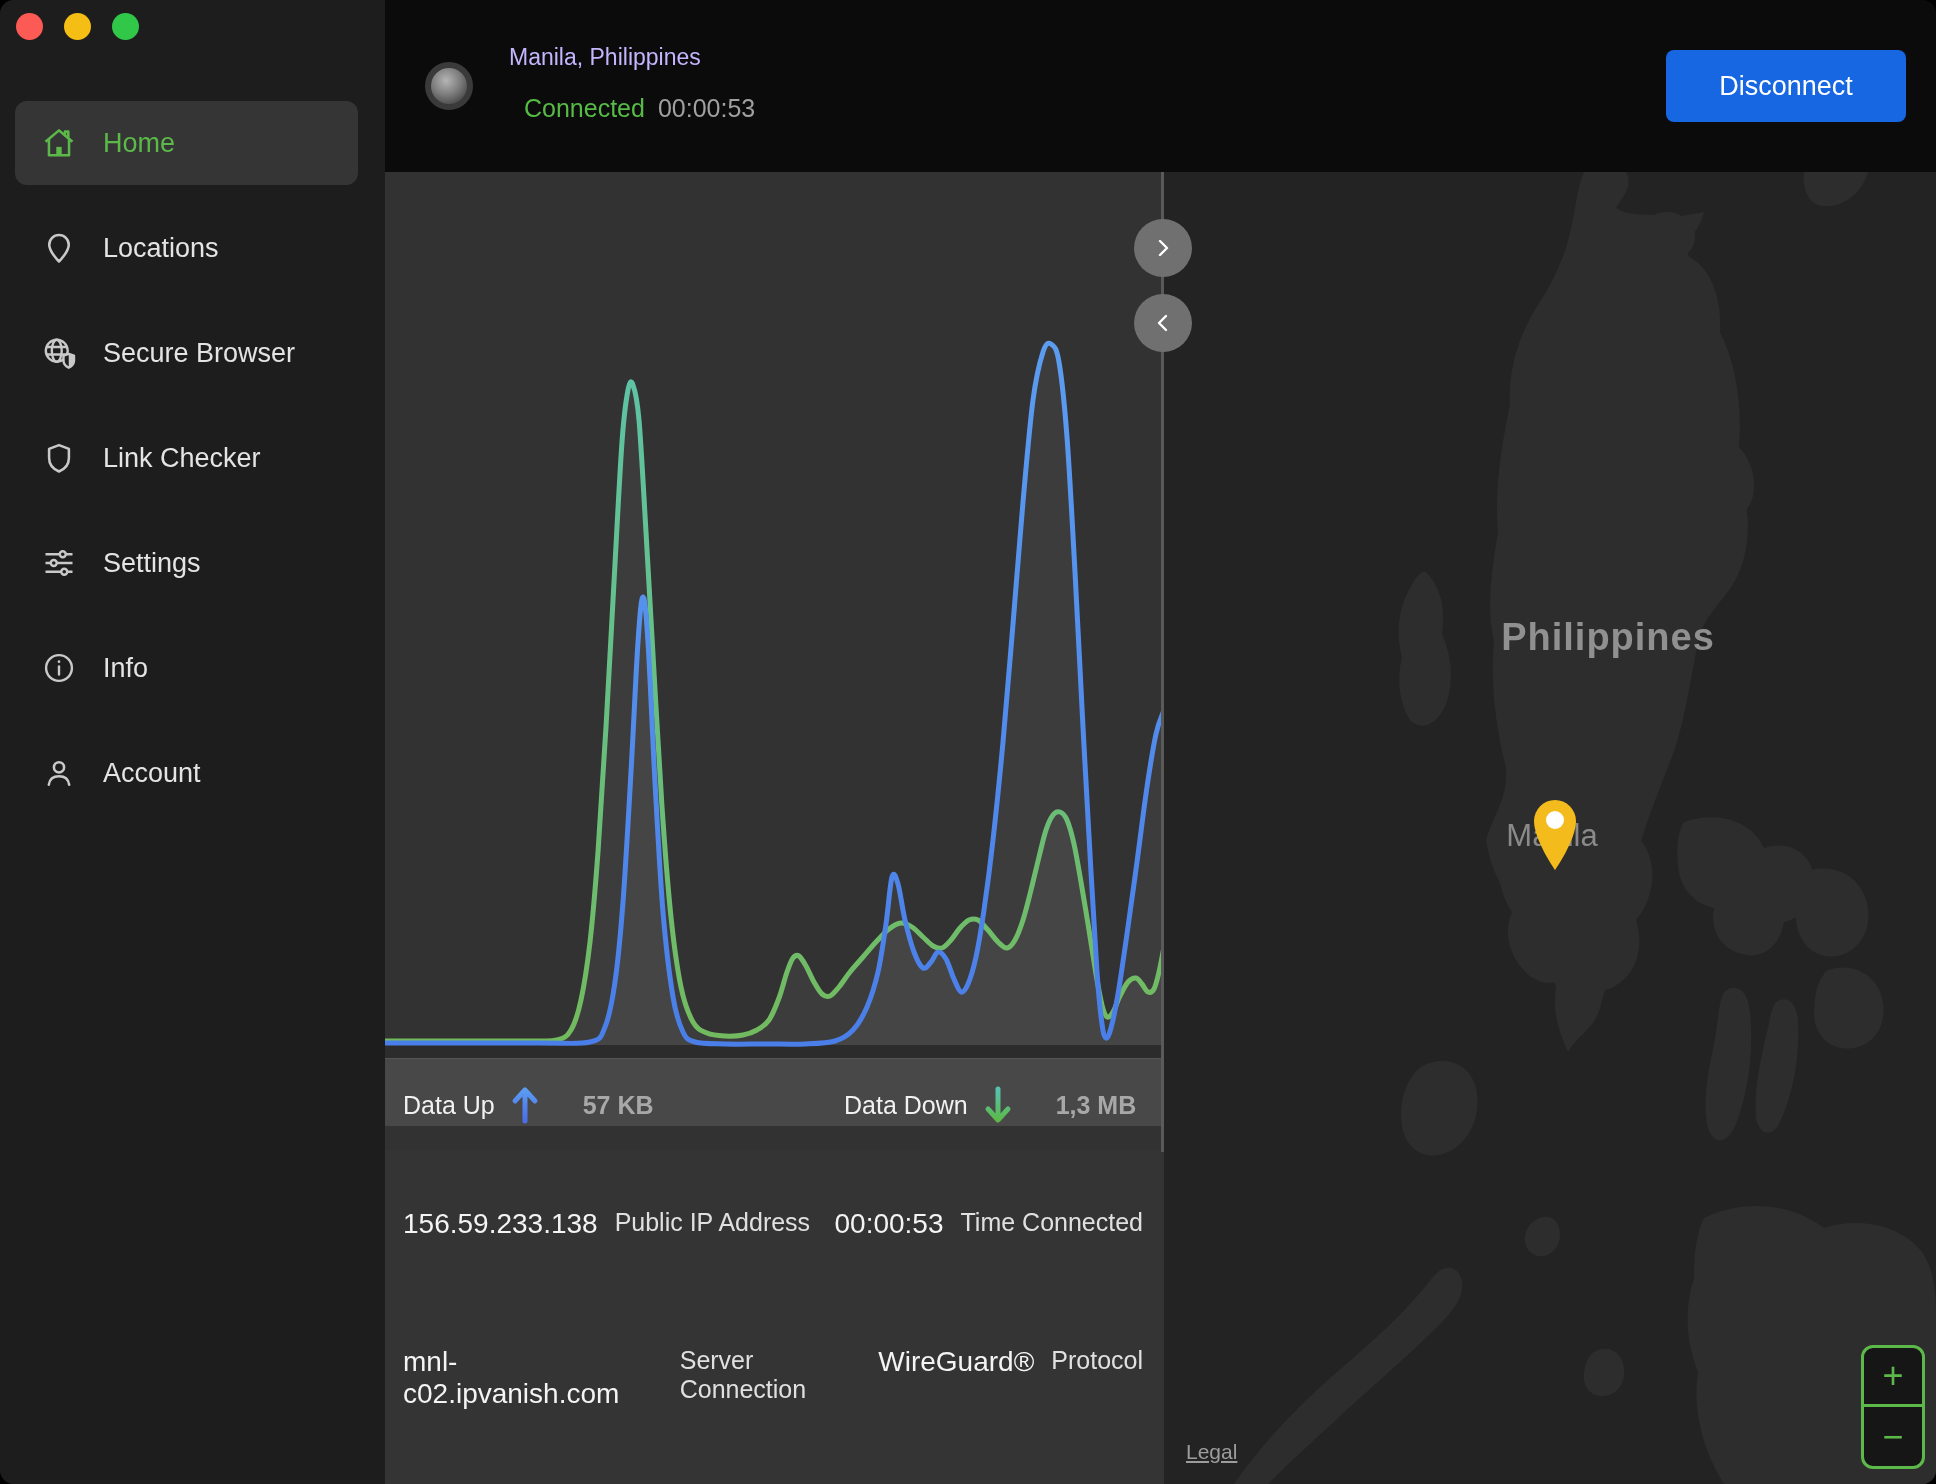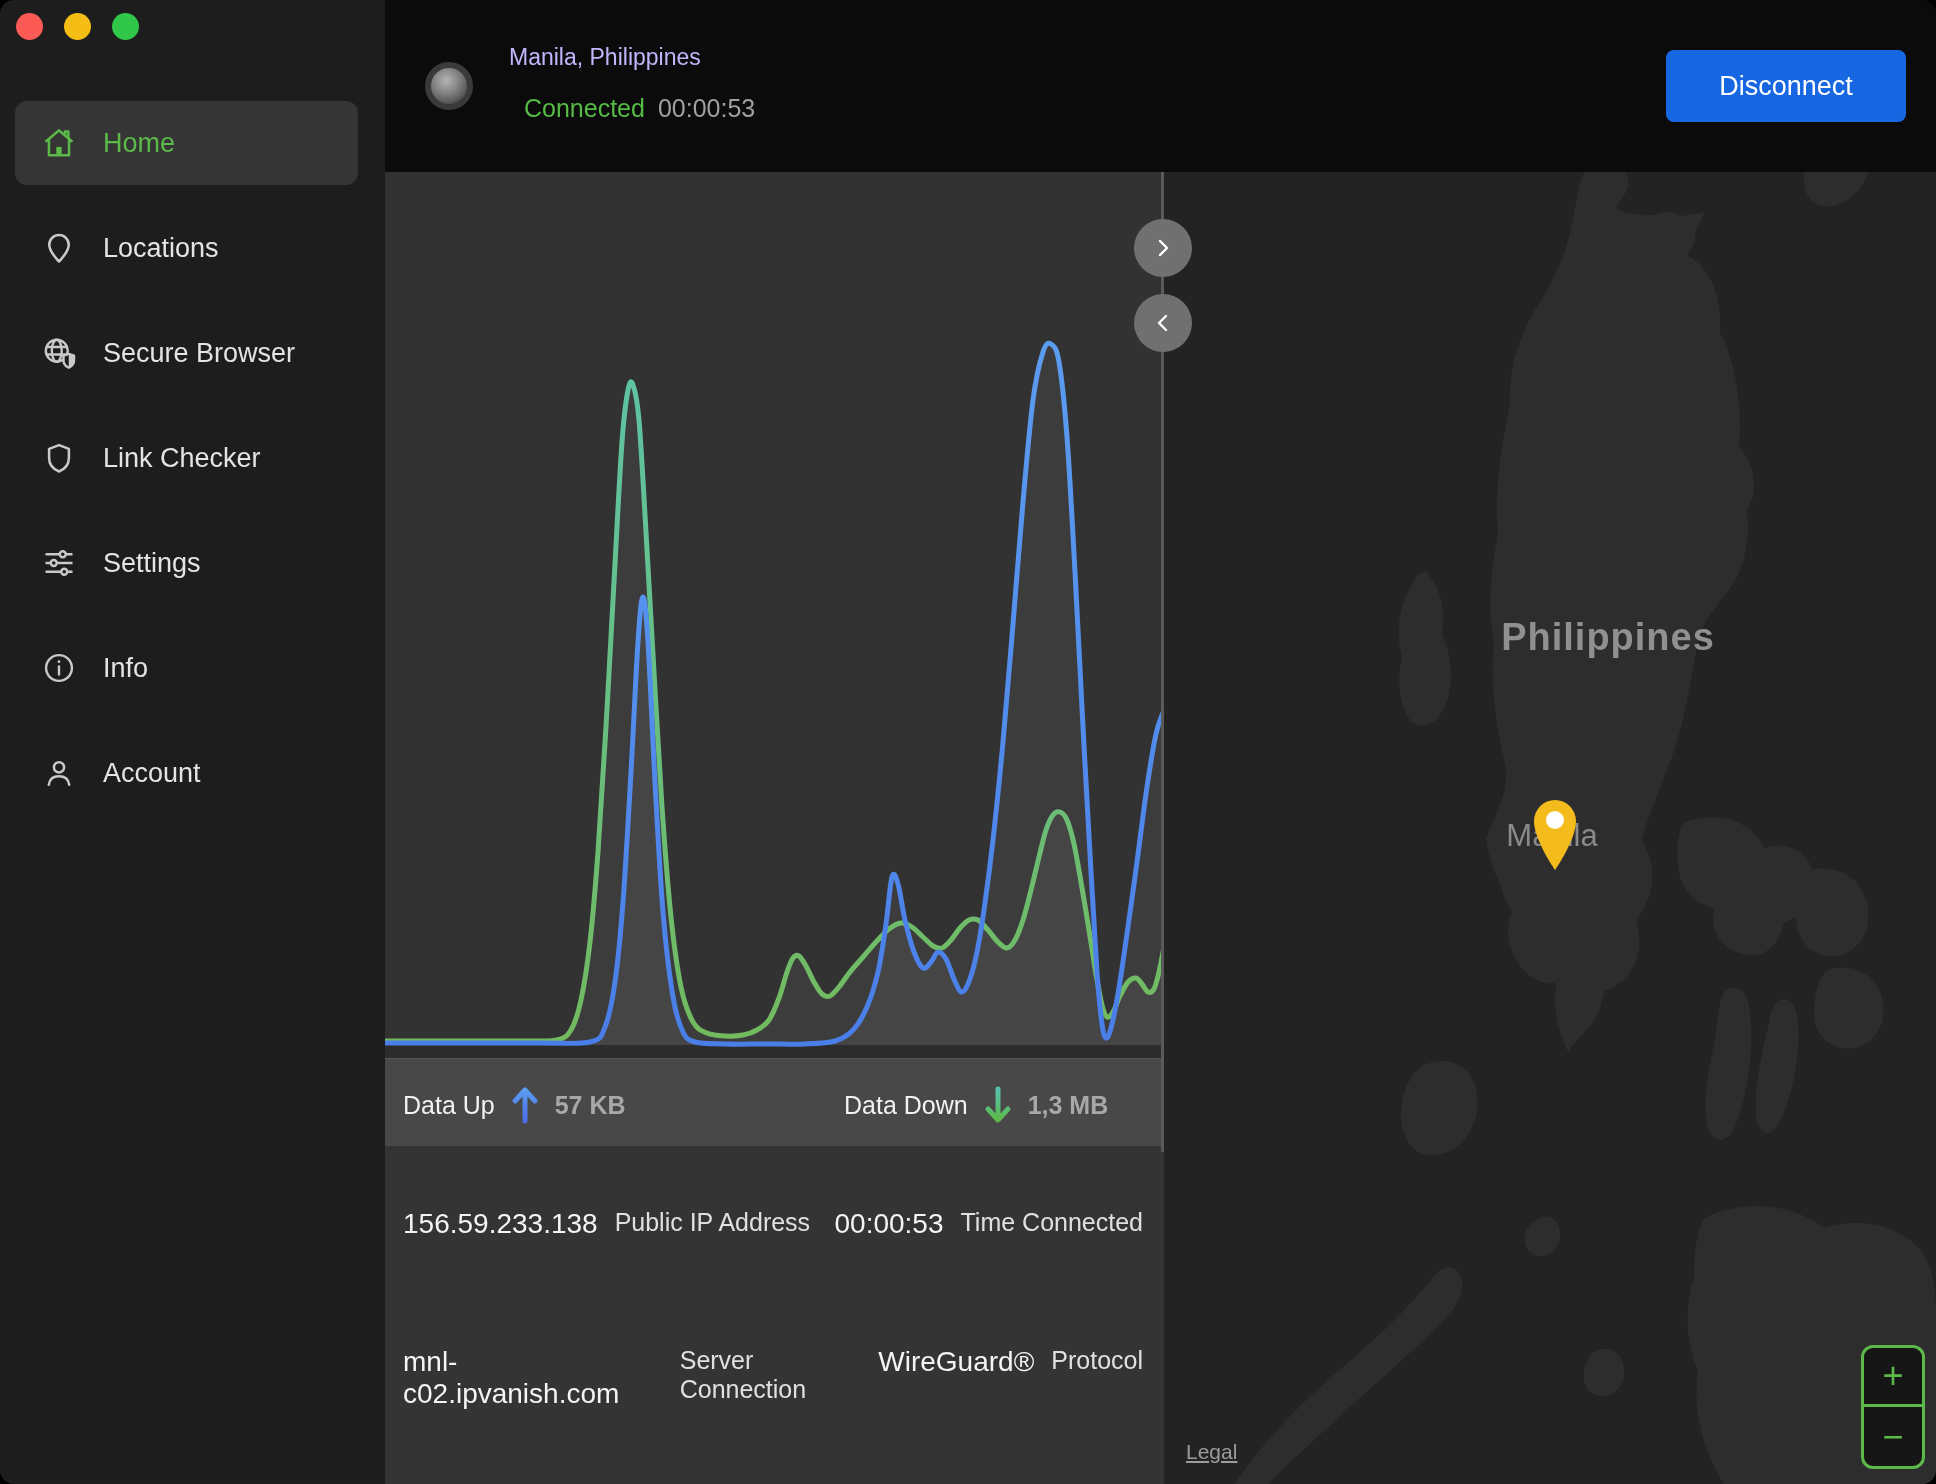--- a/index.html
+++ b/index.html
@@ -27,25 +27,25 @@
   .loc{position:absolute;left:124px;top:44px;font-size:23px;color:#c4b5fd;font-weight:500;}
   .statusline{position:absolute;left:124px;top:94px;font-size:25px;display:flex;gap:13px;margin-left:15px;}
   .status-connected{color:#56bb45;}
   .status-timer{color:#a0a0a0;}
   .disconnect{position:absolute;right:30px;top:50px;width:240px;height:72px;background:#1766e2;
               border:none;border-radius:8px;color:#fff;font-size:27px;display:flex;align-items:center;
               justify-content:center;font-family:inherit;cursor:pointer;}
   
   .chart-col{position:absolute;left:385px;top:172px;width:779px;bottom:0;background:#323232;}
   #chart-svg{position:absolute;left:0;top:0;display:block;}
-  .stats-bar{position:absolute;top:886px;left:0;width:100%;height:88px;background:#484848;
+  .stats-bar{position:absolute;top:886px;left:0;width:100%;height:68px;background:#484848;
              border-top:1px solid #555;box-sizing:border-box;}
   .stat{position:absolute;top:0;height:92px;display:flex;align-items:center;gap:15px;}
   .stat-label{font-size:25px;color:#f2f2f2;}
-  .stat-value{font-size:25px;color:#a8a8a8;font-weight:600;}
+  .stat-value{font-size:25px;color:#a8a8a8;font-weight:600;margin-left:28px;}
   .stat svg{width:30px;height:40px;}
   .details{position:absolute;top:978px;left:0;right:0;bottom:0;background:#343434;}
   .drow{position:absolute;left:18px;right:21px;display:flex;justify-content:space-between;}
   .drow.r1{top:58px;} .drow.r2{top:196px;}
   .dcell{display:flex;flex-direction:row;gap:17px;}
   .dcell.right{text-align:right;}
   .dvalue{font-size:28px;color:#f4f4f4;}
   .dlabel{font-size:25px;color:#e0e0e0;}
   
   .map-col{position:absolute;left:1164px;top:172px;right:0;bottom:0;background:#232324;overflow:hidden;}

